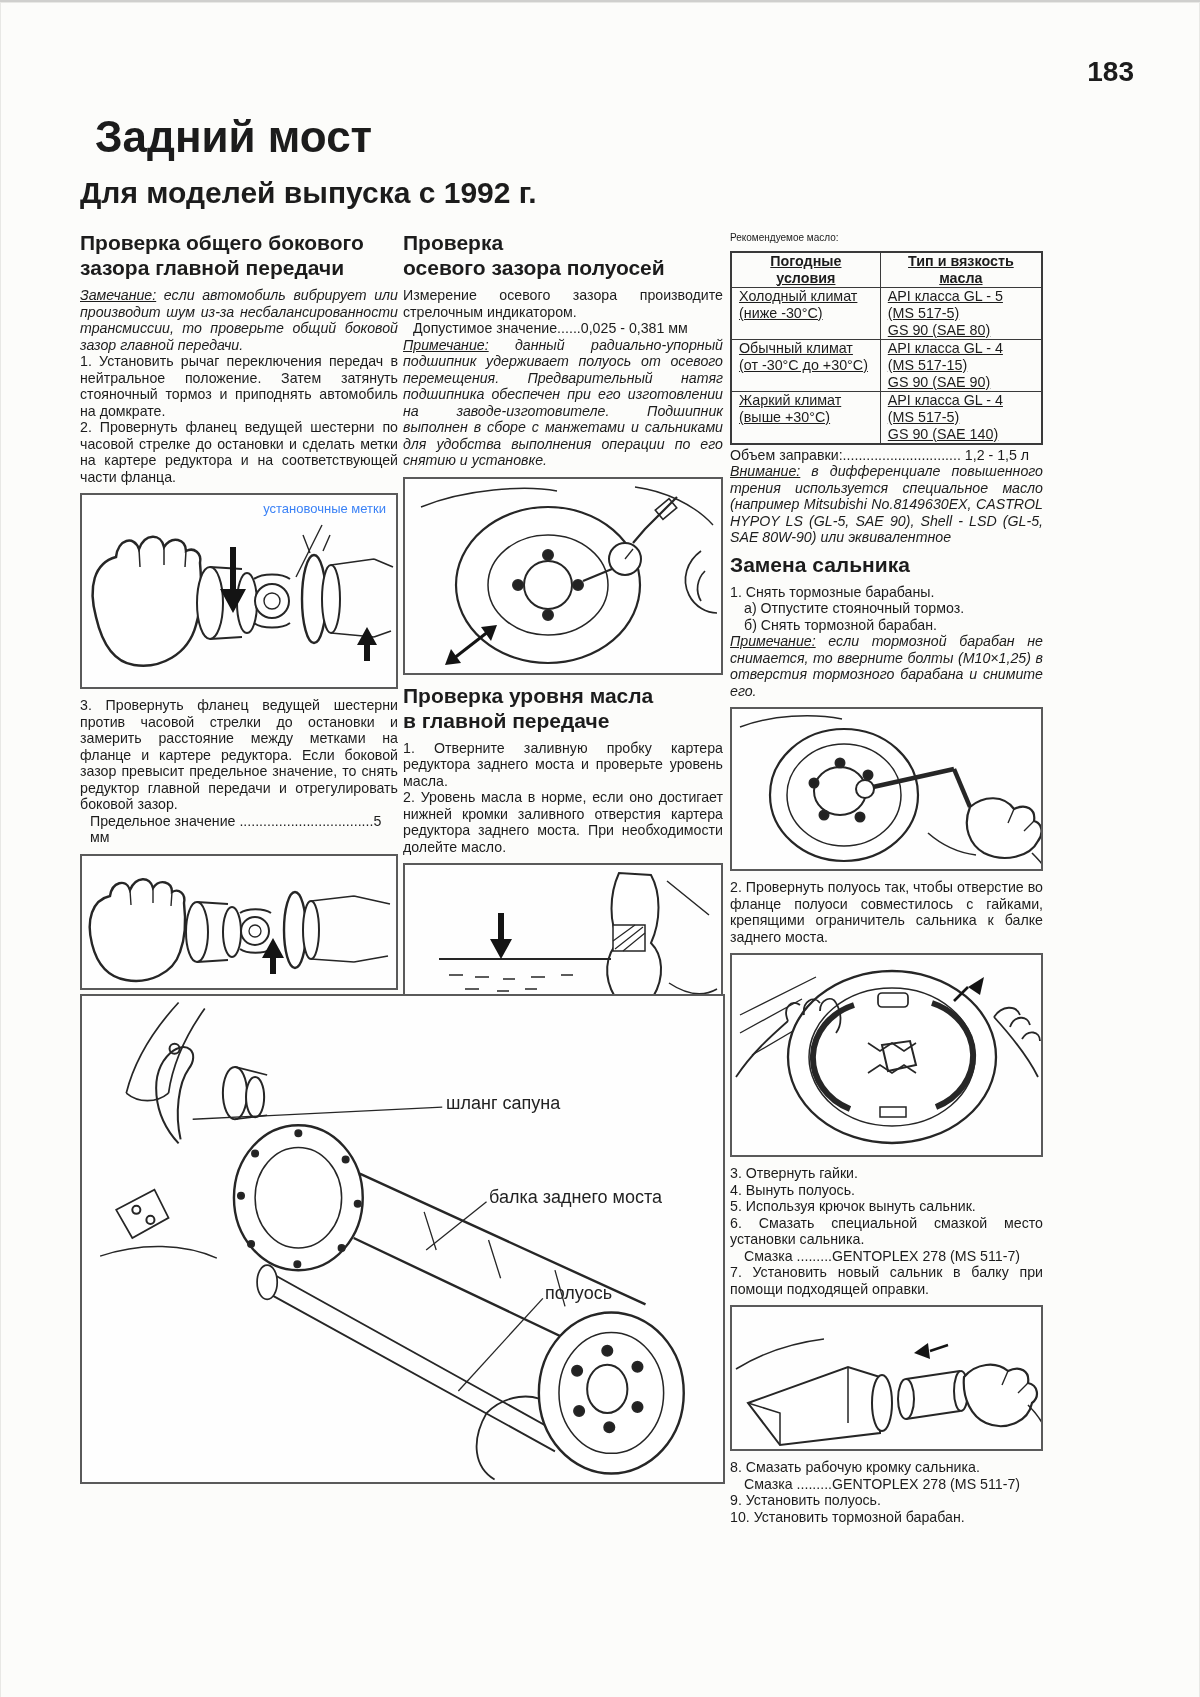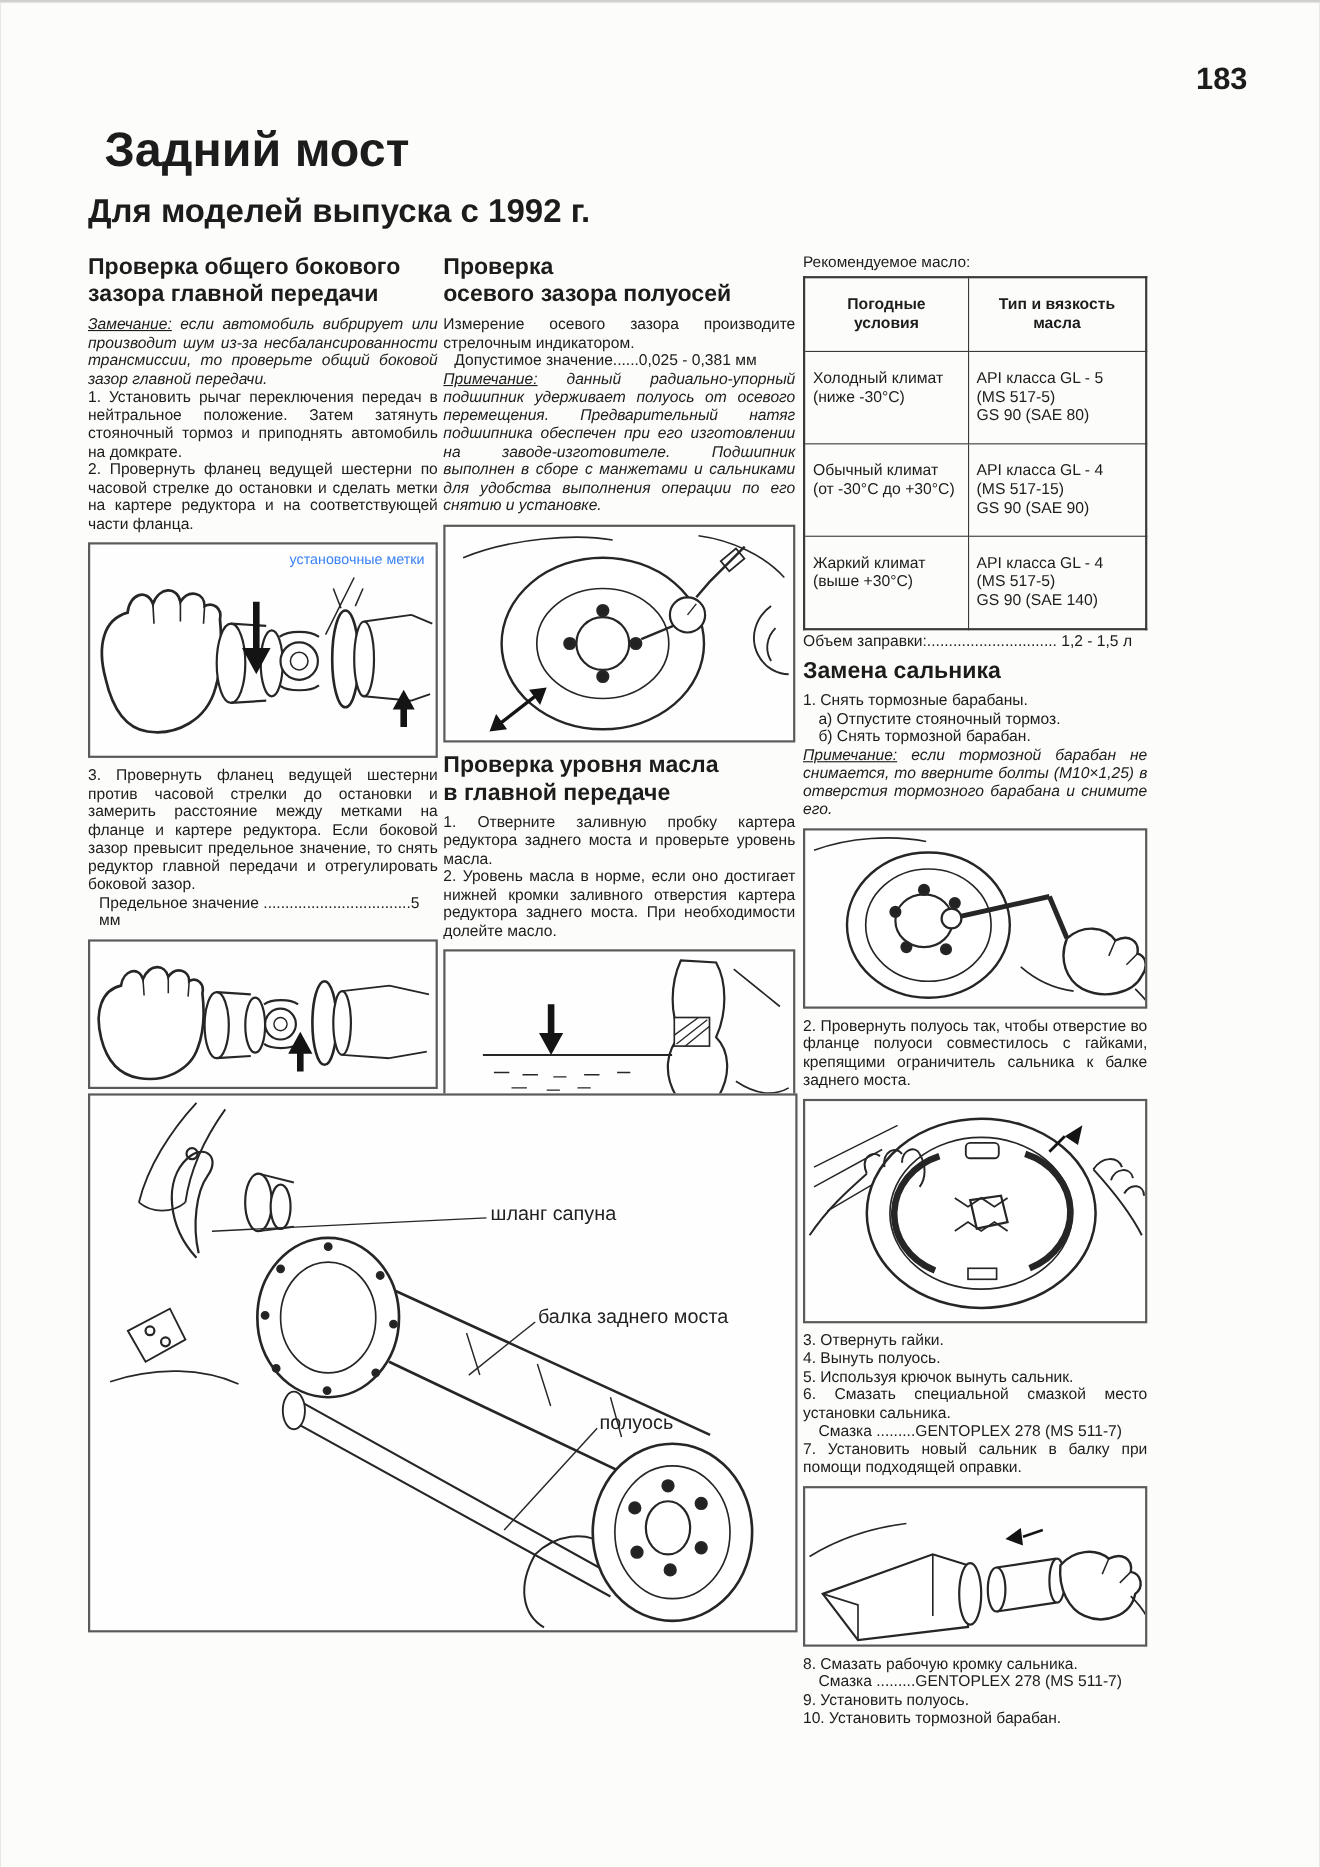--- a/index.html
+++ b/index.html
@@ -28,25 +28,25 @@
   .indent2{padding-left:10px;}
   .figure{position:relative;border:2px solid #5a5a5a;background:#fefefe;margin:8px 0;overflow:hidden;}
   .figure svg{display:block;width:100%;height:100%;}
   .figcap{position:absolute;font-size:13px;line-height:14px;color:#3b82f6;background:transparent;}
   .axle-diagram{position:absolute;left:80px;top:992px;width:641px;height:486px;border:2px solid #5a5a5a;background:#fefefe;}
   .axle-diagram svg{display:block;width:100%;height:100%;}
   .dlabel{position:absolute;font-size:18px;color:#222;white-space:nowrap;}
   table.oil{border-collapse:collapse;width:100%;margin:4px 0 2px 0;}
   table.oil th,table.oil td{
     border:1.6px solid #3a3a3a;font-size:14.3px;line-height:17px;
-    padding:16px 7px;white-space:pre-line;vertical-align:top;text-align:left;
+    padding:0 7px;white-space:pre-line;vertical-align:top;text-align:left;text-decoration:underline;
   }
   table.oil{border:2.2px solid #3a3a3a;}
   table.oil th{font-weight:bold;text-align:center;}
-  .oiltitle{font-size:14px;margin:0 0 2px 0;}
+  .oiltitle{font-size:10px;margin:0 0 2px 0;}
   .sp{height:6px;}
 </style>
 </head>
 <body>
 
 <div class="page">
 
   <div class="pagenum">183</div>
 
   <div class="titleblock">
@@ -235,20 +235,21 @@
         <td>Жаркий климат
 (выше +30°С)</td>
         <td>API класса GL - 4
 (MS 517-5)
 GS 90 (SAE 140)</td>
       </tr>
     </tbody>
       </table>
 
     <p class="noj">Объем заправки:.............................. 1,2 - 1,5 л</p>
+    <p><span class="lbl">Внимание:</span><span class="ital"> в дифференциале повышенного трения используется специальное масло (например Mitsubishi No.8149630EX, CASTROL HYPOY LS (GL-5, SAE 90), Shell - LSD (GL-5, SAE 80W-90) или эквивалентное</span></p>
 
     <div class="sp"></div>
     <h2>Замена сальника</h2>
     <p class="noj">1. Снять тормозные барабаны.</p>
     <p class="noj indent">а) Отпустите стояночный тормоз.</p>
     <p class="noj indent">б) Снять тормозной барабан.</p>
     <p><span class="lbl">Примечание:</span><span class="ital"> если тормозной барабан не снимается, то вверните болты (М10×1,25) в отверстия тормозного барабана и снимите его.</span></p>
 
     <div class="figure" style="height:160px;">
       <svg viewBox="0 0 309 156">

